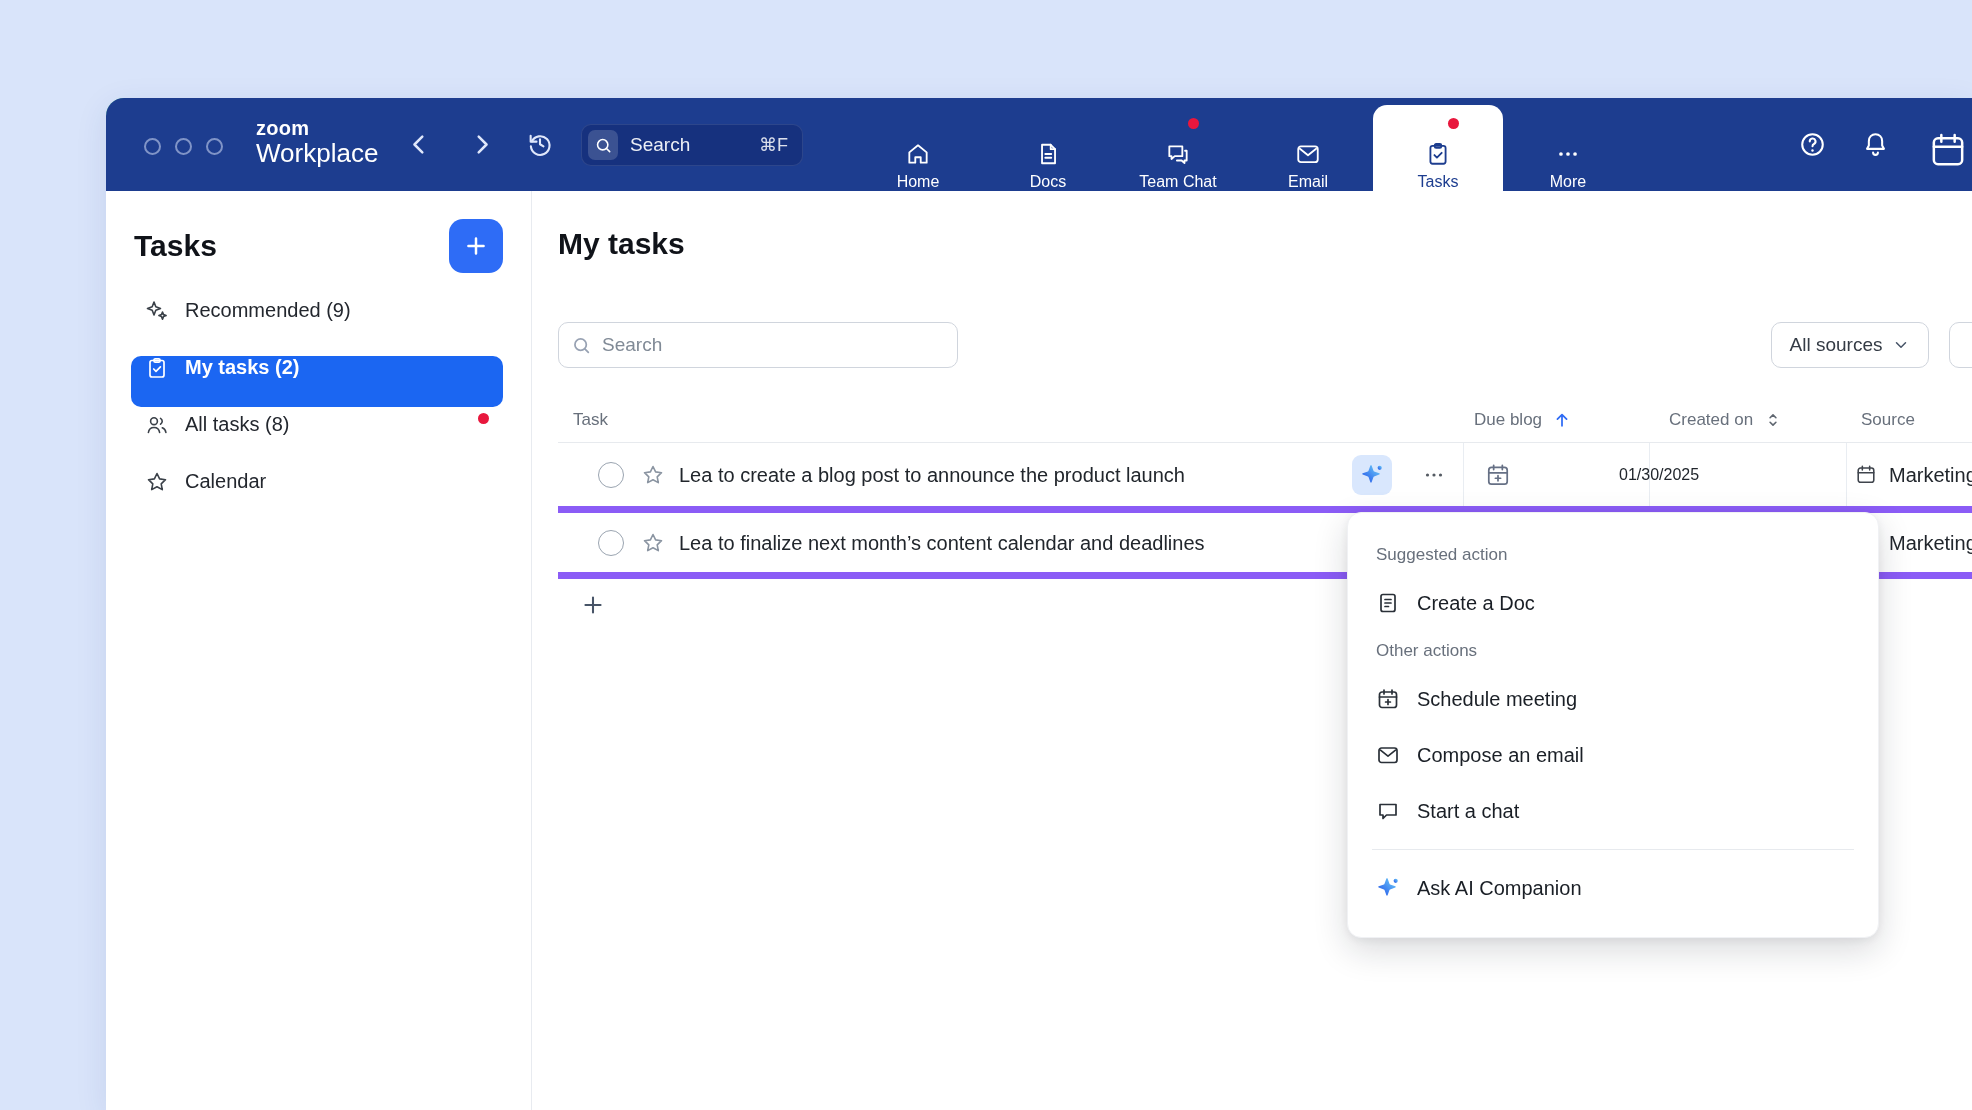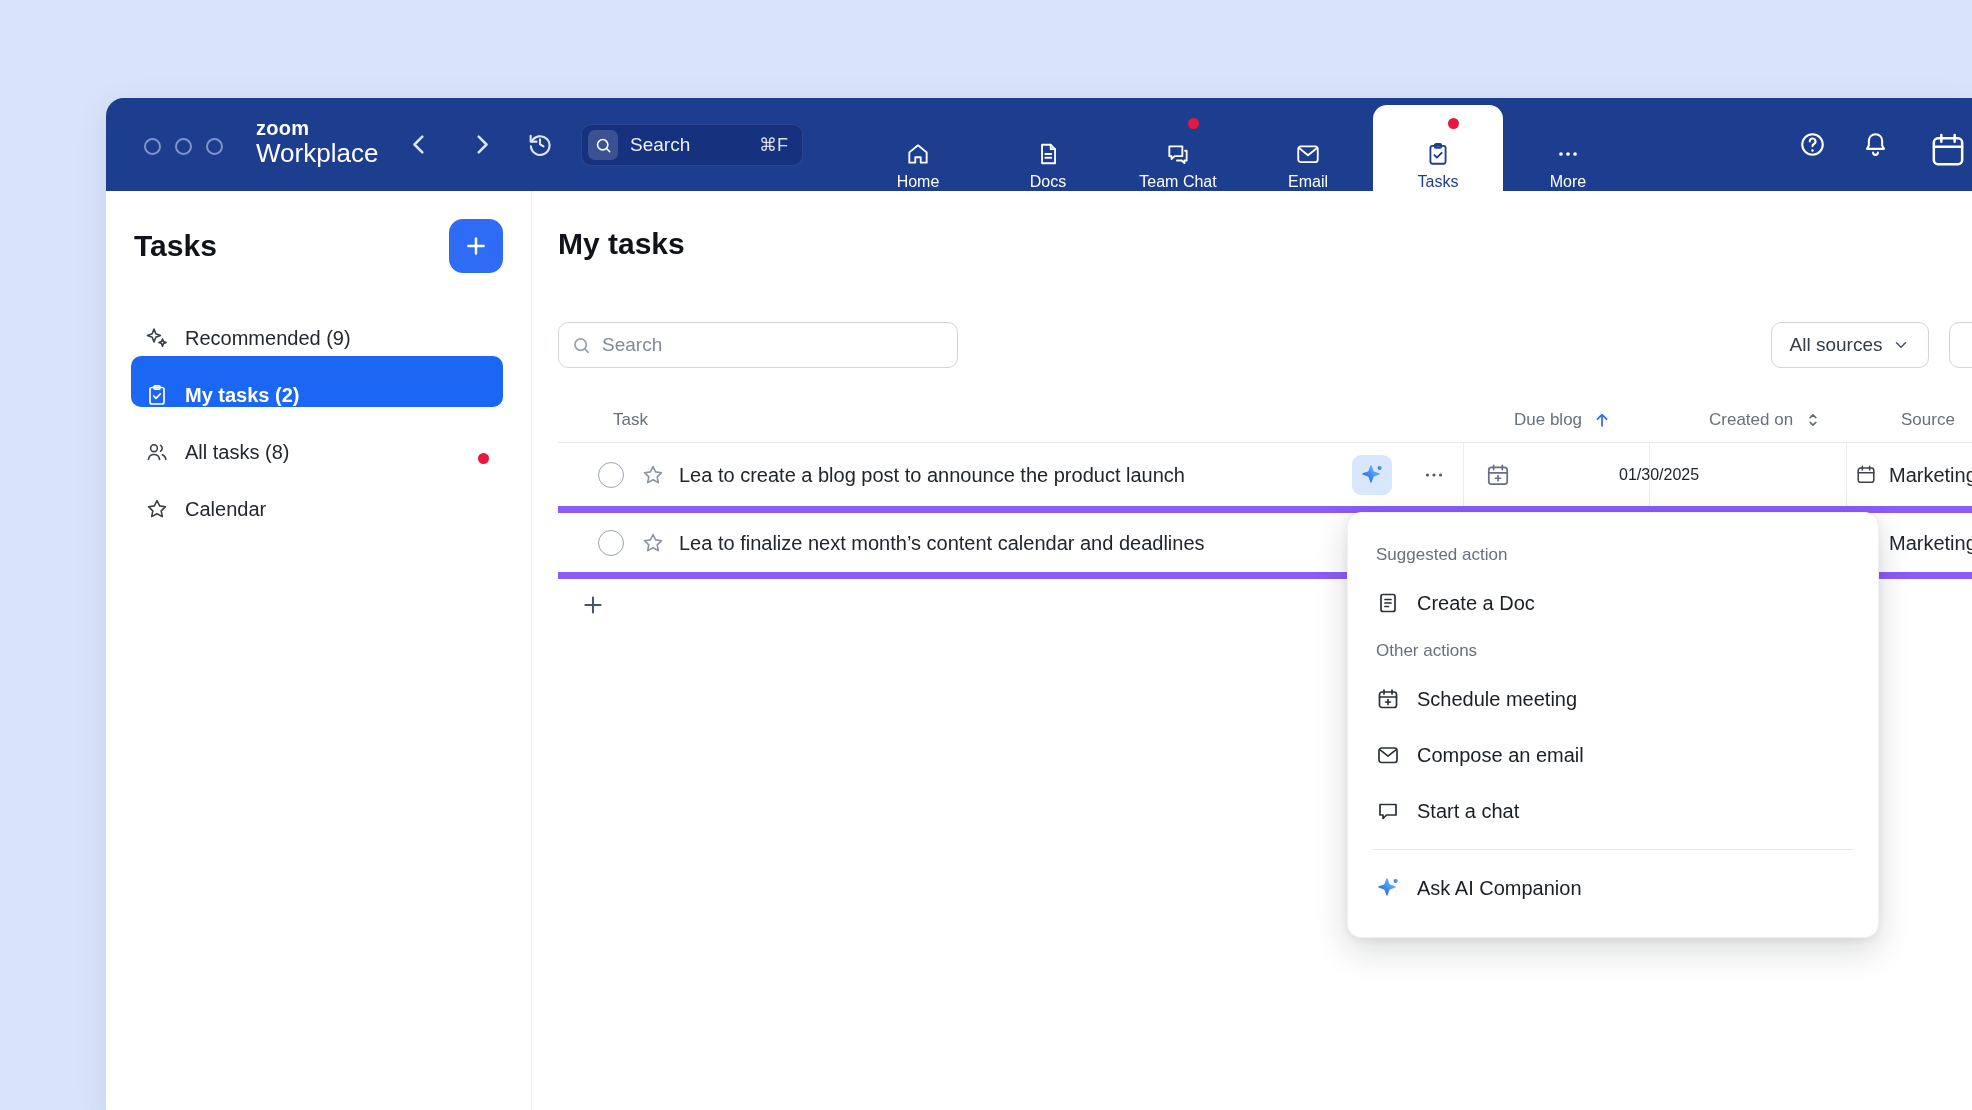--- a/index.html
+++ b/index.html
@@ -49,21 +49,21 @@
 
   
   .body-area { display:flex; height:919px; }
 
   
   .sidebar { width:426px; background:#fff; border-right:1px solid #e8ebf0; position:relative; flex:none; }
   .sidebar-header { display:flex; align-items:center; justify-content:space-between; padding:28px 28px 18px 28px; }
   .sidebar-title { font-size:30px; font-weight:700; color:#101319; }
   .add-btn { width:54px; height:54px; border-radius:14px; background:#2e6cf6; display:flex; align-items:center; justify-content:center; cursor:pointer; border:none; }
   .sidebar-list { padding:8px 28px 0 25px; display:flex; flex-direction:column; gap:6px; }
-  .sidebar-item { height:51px; display:flex; align-items:flex-end; gap:16px; padding:0 14px; border-radius:10px; color:#23272e; font-size:20px; cursor:pointer; position:relative; }
+  .sidebar-item { height:51px; display:flex; align-items:flex-start; gap:16px; padding:0 14px; border-radius:10px; color:#23272e; font-size:20px; cursor:pointer; position:relative; }
   .sidebar-item .si-icon { color:#3a4048; }
   .sidebar-item.selected { background:#1b66f2; color:#fff; font-weight:600; }
   .sidebar-item.selected .si-icon { color:#fff; }
   .si-dot { position:absolute; right:14px; width:11px; height:11px; border-radius:50%; background:#e8173d; }
 
   
   .main { flex:1; position:relative; background:#fff; overflow:hidden; }
   .main-title { position:absolute; left:26px; top:36px; font-size:30px; font-weight:700; color:#101319; }
   .search-box {
     position:absolute; left:26px; top:131px; width:400px; height:46px;
@@ -75,21 +75,21 @@
     position:absolute; left:1239px; top:131px; width:158px; height:46px;
     border:1px solid #d0d5dd; border-radius:10px; background:#fff;
     display:flex; align-items:center; justify-content:center; gap:10px;
     font-size:19px; color:#343b45; cursor:pointer; font-family:inherit;
   }
   .partial-btn { position:absolute; left:1417px; top:131px; width:80px; height:46px; border:1px solid #d0d5dd; border-radius:10px; background:#fff; cursor:pointer; }
 
   
   .table { position:absolute; left:26px; top:205px; right:0; }
   .thead { position:relative; height:47px; border-bottom:1px solid #e7eaee; font-size:17px; color:#68707c; }
-  .th { position:absolute; top:0; height:47px; display:flex; align-items:center; gap:10px;margin-left:40px; }
+  .th { position:absolute; top:0; height:47px; display:flex; align-items:center; gap:10px; }
   .th-task { left:15px; } .th-due { left:916px; cursor:pointer; } .th-created { left:1111px; cursor:pointer; } .th-source { left:1303px; }
 
   .row { position:relative; border-bottom:7px solid #8b5cf6; }
   .row-1 { height:70px; } .row-2 { height:66px; }
   .radio { position:absolute; left:40px; top:50%; transform:translateY(-50%); width:26px; height:26px; border:1.6px solid #9aa4b0; border-radius:50%; cursor:pointer; background:#fff; }
   .row-star { position:absolute; left:83px; top:50%; transform:translateY(-50%); cursor:pointer; }
   .task-text { position:absolute; left:121px; top:50%; transform:translateY(-50%); font-size:20px; color:#21262c; white-space:nowrap; }
   .ai-btn { position:absolute; left:794px; top:50%; transform:translateY(-50%); width:40px; height:40px; border-radius:9px; background:#d9e7fd; display:flex; align-items:center; justify-content:center; cursor:pointer; border:none; }
   .more-btn { position:absolute; left:856px; top:50%; transform:translateY(-50%); width:40px; height:40px; display:flex; align-items:center; justify-content:center; cursor:pointer; background:none; border:none; }
   .cell-sep { position:absolute; top:0; bottom:0; width:1px; background:#e9edf2; }

